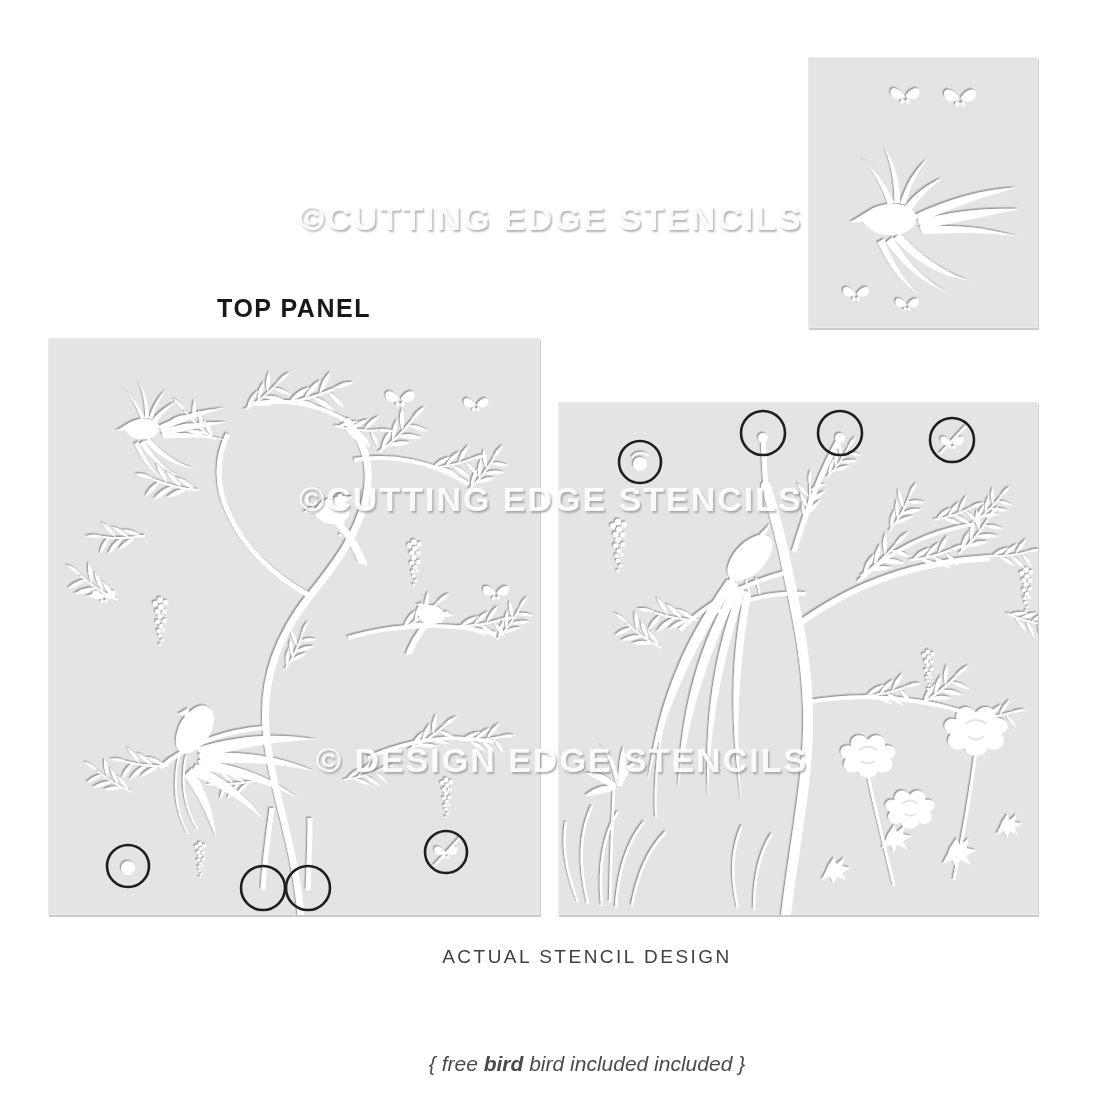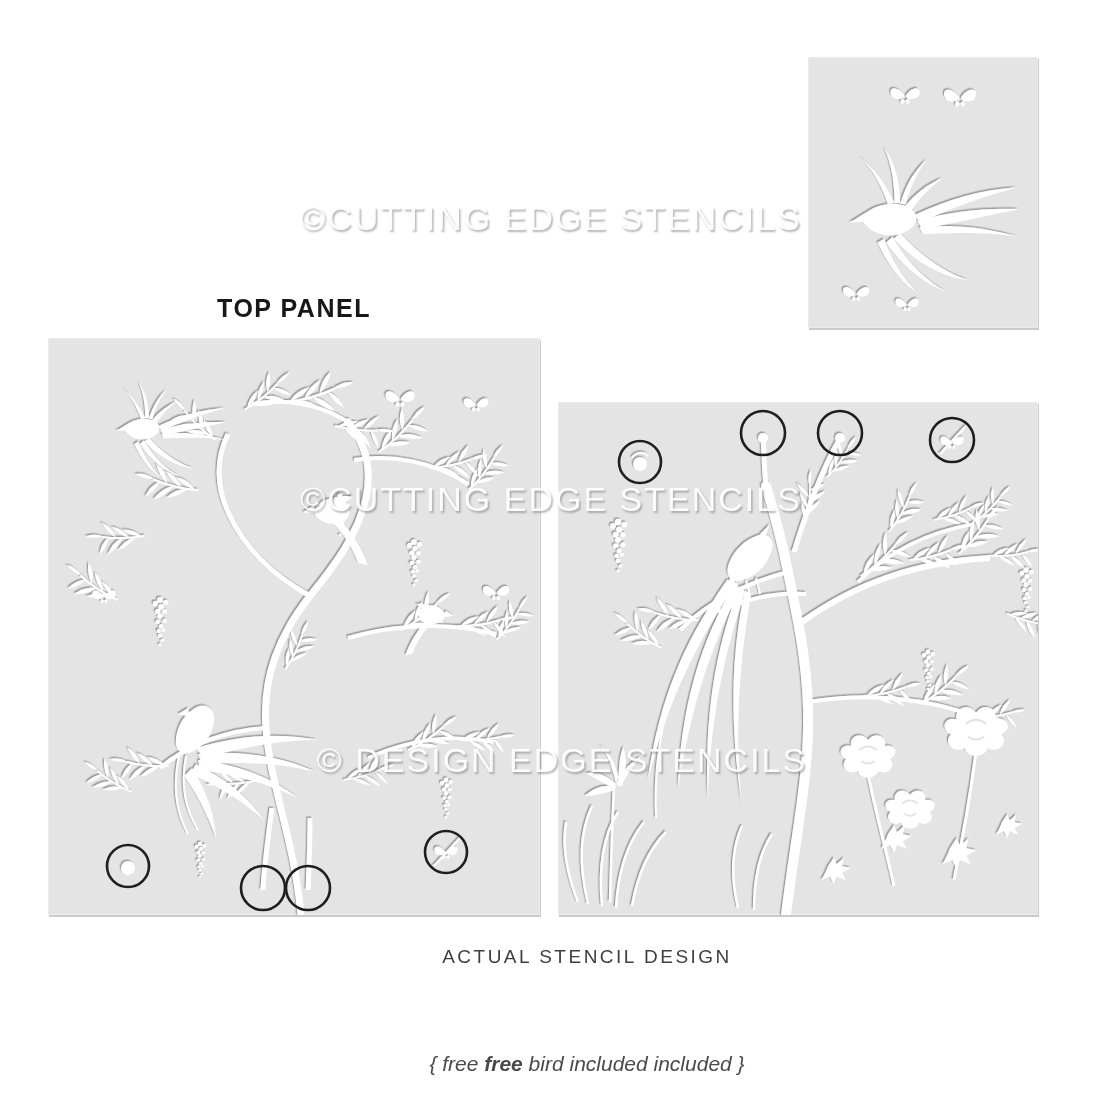--- a/index.html
+++ b/index.html
@@ -11,21 +11,21 @@
     position:absolute;background:#e4e4e4;
     box-shadow:1px 2px 0 rgba(140,140,140,.45), inset 0 0 0 1px rgba(255,255,255,.25);
   }
   .sheet svg{display:block;width:100%;height:100%;}
   .panel-label{
     position:absolute;font-weight:700;font-size:25px;letter-spacing:1.5px;
     color:#181818;text-align:center;white-space:nowrap;
   }
   .watermark{
     position:absolute;transform:translateX(-50%);
-    font-weight:400;font-size:34px;letter-spacing:2px;white-space:nowrap;
+    font-weight:700;font-size:34px;letter-spacing:2px;white-space:nowrap;
     color:rgba(255,255,255,.93);
     text-shadow:1.5px 2px 2px rgba(120,120,120,.55);
     pointer-events:none;
   }
   .caption{position:absolute;left:0;width:1100px;text-align:center;white-space:nowrap;padding-left:37px;}
   .kicker{top:946px;font-size:19px;letter-spacing:2.5px;color:#3f3f3f;font-weight:400;}
   .title1{top:981px;font-size:30px;font-weight:700;color:#1c1c1c;letter-spacing:.5px;}
   .title2{top:1018px;font-size:30px;font-weight:700;color:#1c1c1c;letter-spacing:.5px;}
   .note{top:1052px;font-size:21px;font-style:italic;color:#4a4a4a;}
   .note b{font-weight:700;}
@@ -279,15 +279,15 @@
         <circle cx="394" cy="38" r="22"></circle>
       </g>
     </svg>
   </div>
 
   <div class="watermark" style="left:551px;top:199px">©CUTTING EDGE STENCILS</div>
   <div class="watermark" style="left:551px;top:480px">©CUTTING EDGE STENCILS</div>
   <div class="watermark" style="left:562px;top:741px">© DESIGN EDGE STENCILS</div>
 
   <div class="caption kicker">ACTUAL STENCIL DESIGN</div>
-  <div class="caption note"><span>{ free </span><b>free</b><span> bird included included }</span></div>
+  <div class="caption note"><span>{ free </span><b>bird</b><span> bird included included }</span></div>
 
 </div>
 
 </body></html>

